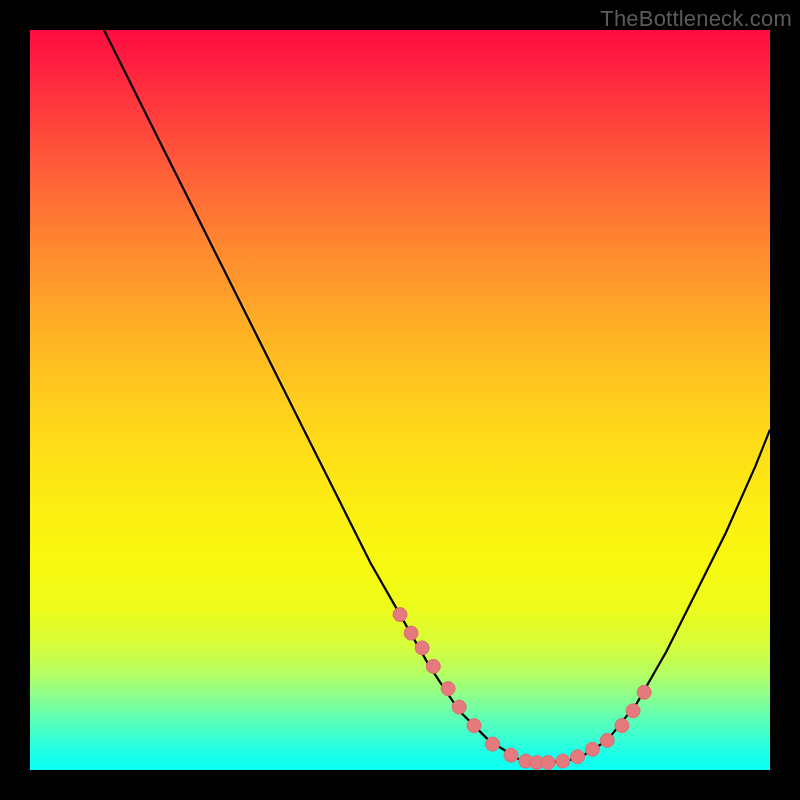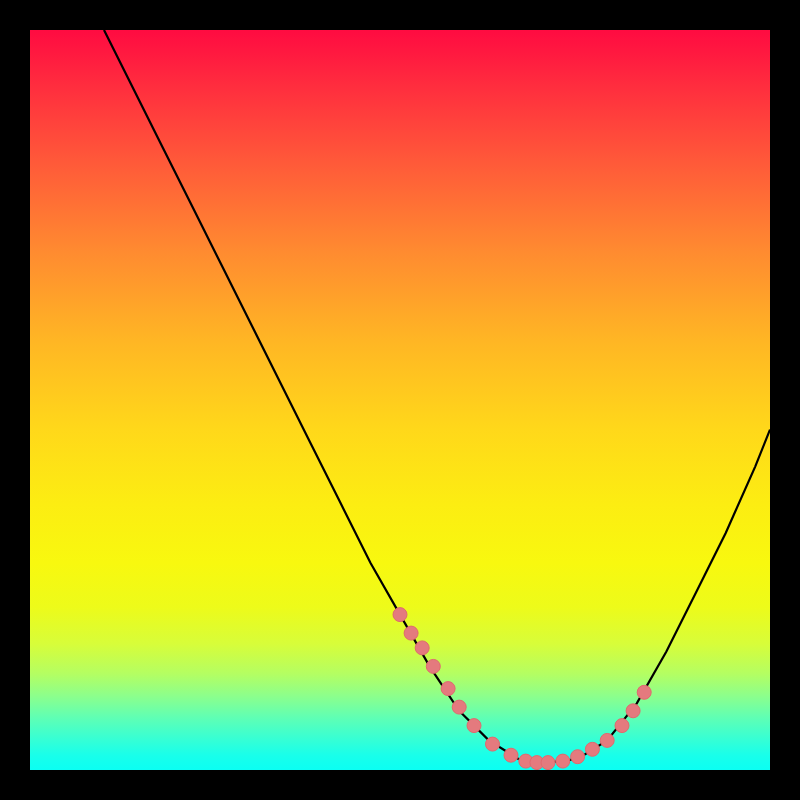--- a/index.html
+++ b/index.html
@@ -84,13 +84,14 @@
           <circle cx="547.6" cy="726.7" r="7" fill="#e47a7e" stroke="#e06a6e" stroke-width="1"></circle>
           <circle cx="562.4" cy="719.3" r="7" fill="#e47a7e" stroke="#e06a6e" stroke-width="1"></circle>
           <circle cx="577.2" cy="710.4" r="7" fill="#e47a7e" stroke="#e06a6e" stroke-width="1"></circle>
           <circle cx="592.0" cy="695.6" r="7" fill="#e47a7e" stroke="#e06a6e" stroke-width="1"></circle>
           <circle cx="603.1" cy="680.8" r="7" fill="#e47a7e" stroke="#e06a6e" stroke-width="1"></circle>
           <circle cx="614.2" cy="662.3" r="7" fill="#e47a7e" stroke="#e06a6e" stroke-width="1"></circle>
         </g>
     </svg>
 
   </div>
+  <div class="watermark">TheBottleneck.com</div>
 </div>
 
 </body></html>

